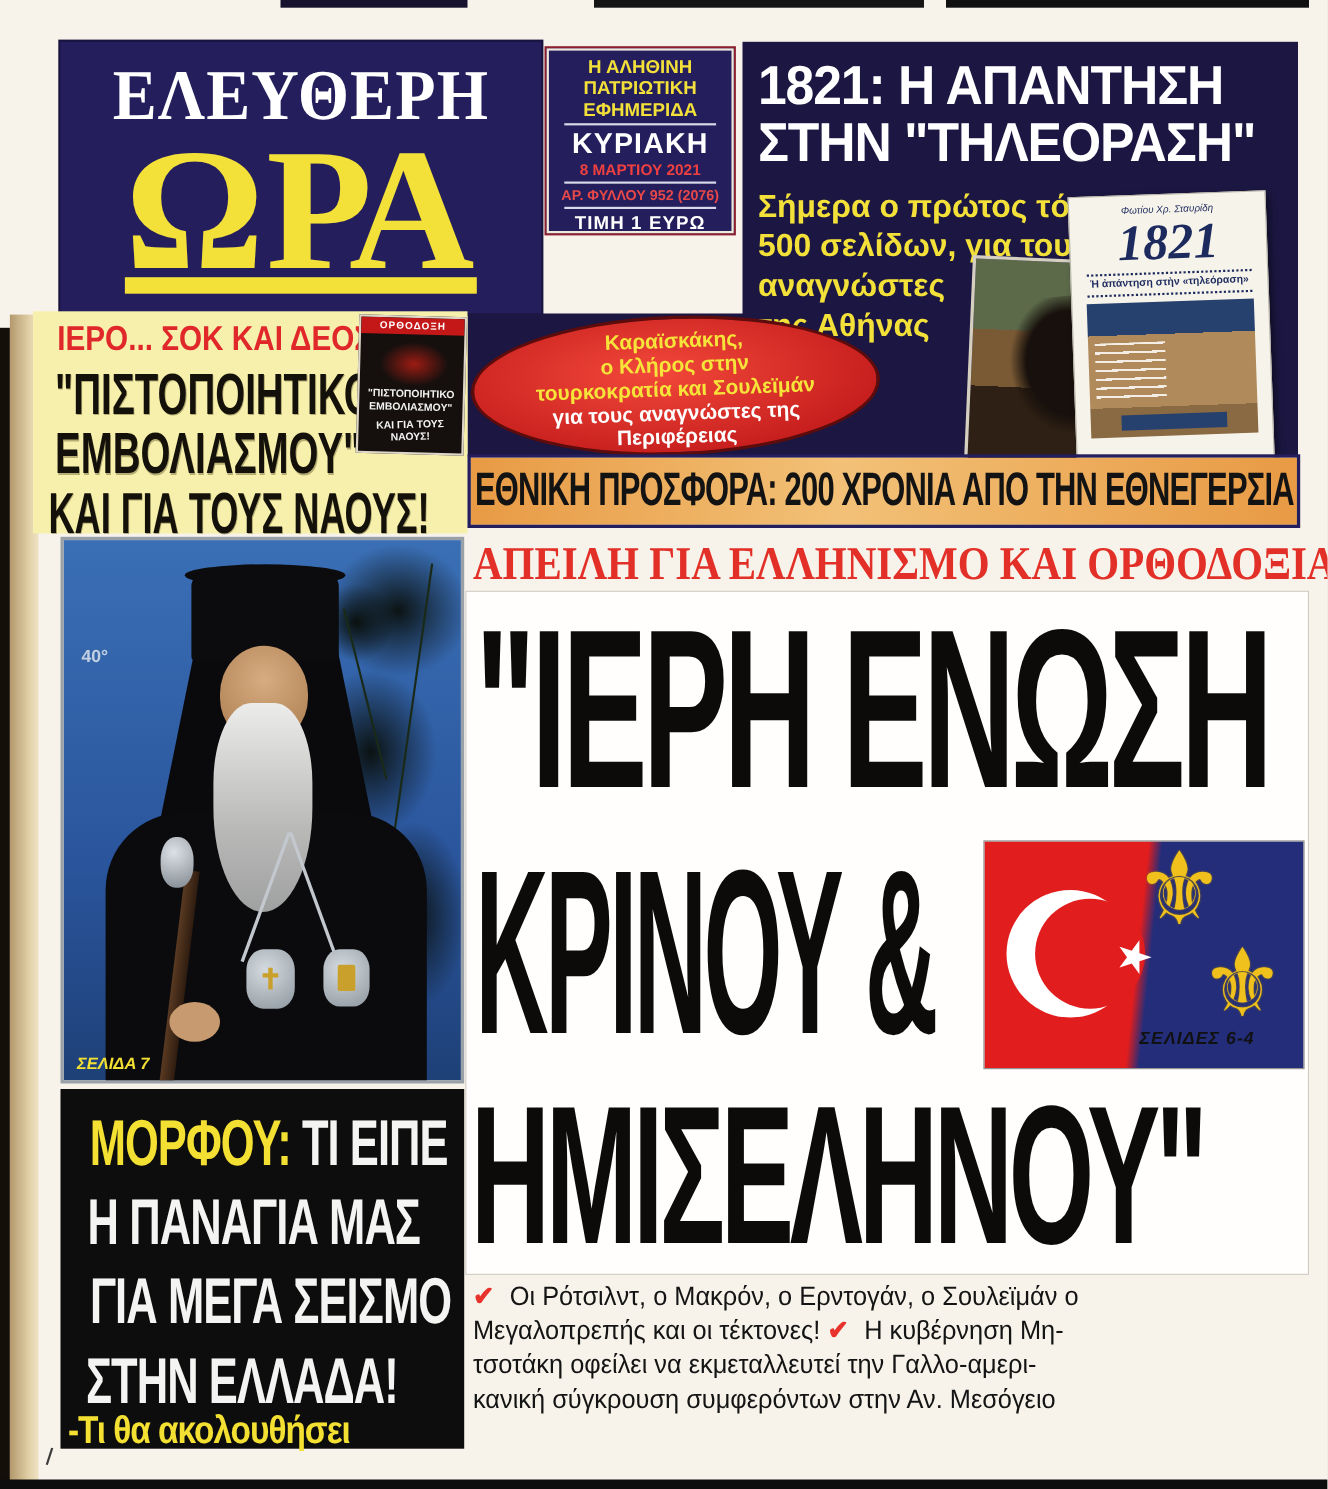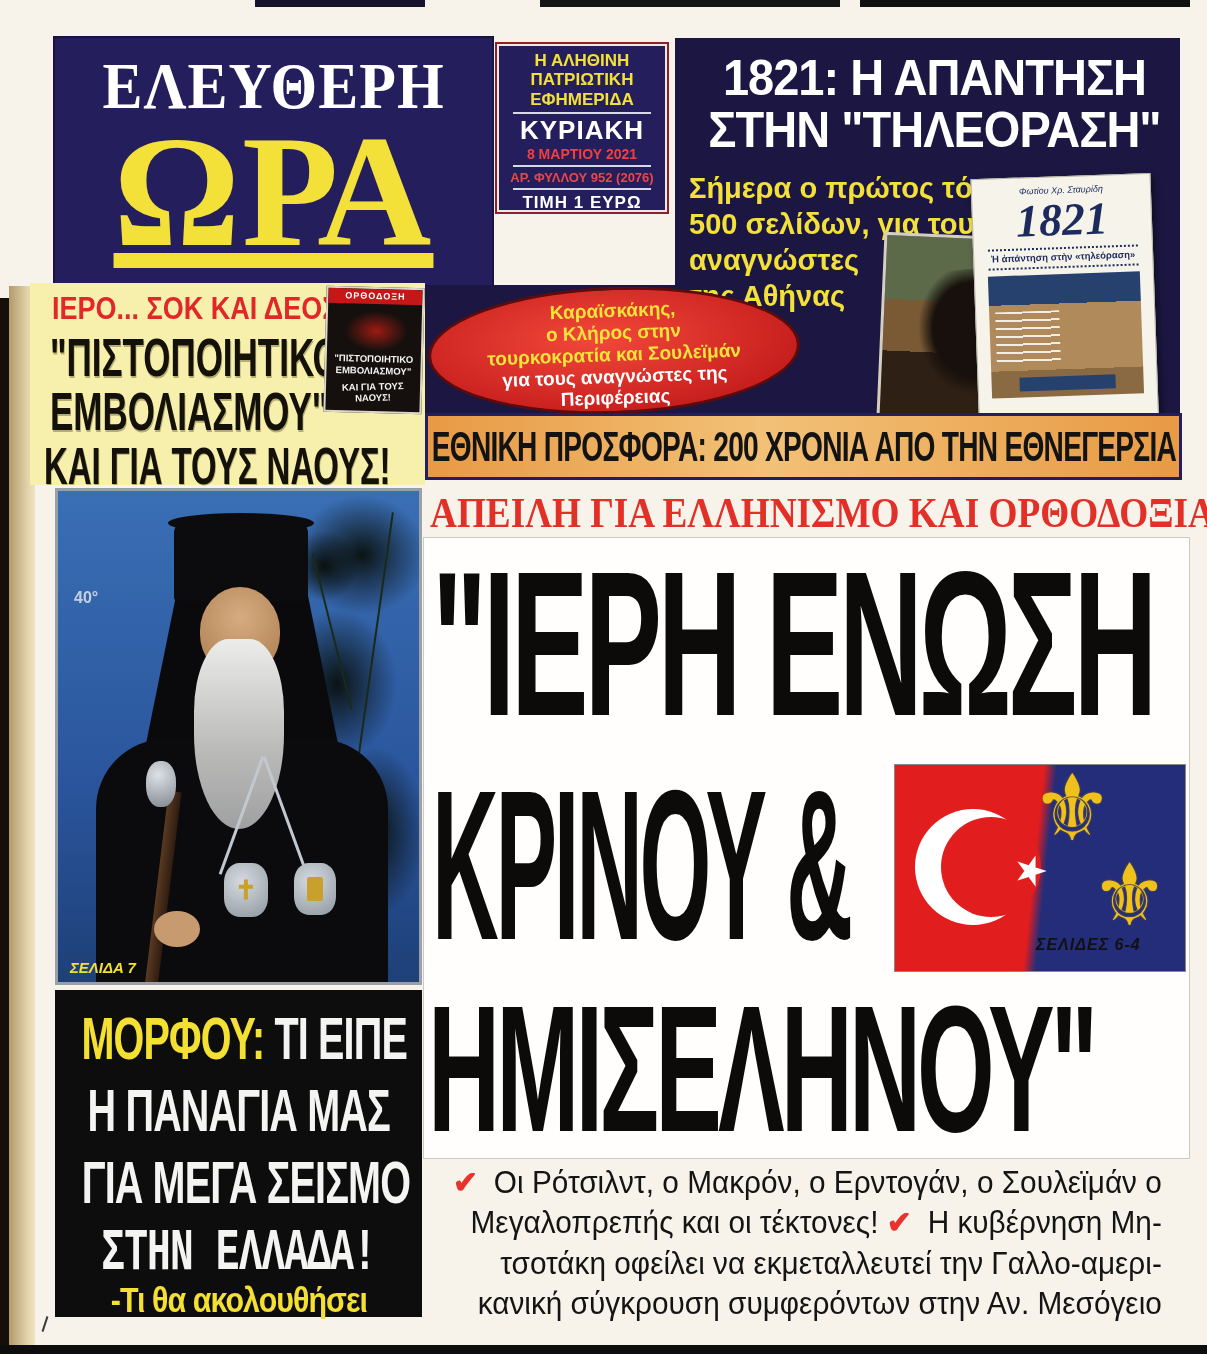--- a/index.html
+++ b/index.html
@@ -38,21 +38,21 @@
   .bars{height:44px;margin:0 9px;
     background:repeating-linear-gradient(90deg,#111 0 2px,#fff 2px 4px,#111 4px 7px,#fff 7px 9px,#111 9px 10px,#fff 10px 13px,#111 13px 15px,#fff 15px 18px);}
   .bdigits{display:flex;justify-content:space-between;padding:2px 10px 0 10px;
            font-family:"DejaVu Sans Mono",monospace;font-size:11px;color:#111;}
 
   
   .trblock{left:675px;top:38px;width:505px;height:377px;background:#1b1742;}
   .trext{left:425px;top:285px;width:252px;height:130px;background:#1b1742;}
   .trh{color:#ffffff;font-weight:bold;font-size:47px;line-height:1.1;padding-left:14px;
        letter-spacing:-1px;transform:scaleY(1.06);transform-origin:left top;white-space:nowrap;}
-  .trh-wrap{padding-top:12px;text-align:center;}
+  .trh-wrap{padding-top:12px;}
   .promo{color:#f3e13a;font-weight:bold;font-size:29px;line-height:1.24;padding-left:14px;margin-top:18px;}
 
   
   .paint{left:205px;top:198px;width:195px;height:205px;transform:rotate(2.5deg);
          border:3px solid #d5cfc0;
          background:linear-gradient(180deg,#5c6a4a 0 32%,#7a5a35 32% 58%,#2e2014 58%);}
   .horse{position:absolute;left:28px;top:30px;width:125px;height:135px;transform:rotate(-8deg);
          background:radial-gradient(ellipse at 50% 45%,#17100c 0 45%,rgba(23,16,12,0) 62%);}
   .book{left:300px;top:138px;width:180px;height:262px;transform:rotate(-2deg);
         background:#f6f3ea;border:1px solid #b8b4a8;box-shadow:3px 3px 7px rgba(0,0,0,.45);
@@ -115,21 +115,21 @@
   .cres{position:absolute;left:20px;top:44px;width:116px;height:116px;border-radius:50%;background:#ffffff;}
   .crescut{position:absolute;left:46px;top:52px;width:100px;height:100px;border-radius:50%;background:#e21d1d;}
   .fstar{position:absolute;left:118px;top:82px;color:#ffffff;font-size:40px;transform:rotate(18deg);
          font-family:"DejaVu Sans",sans-serif;}
   .fleur{position:absolute;color:#f0c11c;font-family:"DejaVu Sans",sans-serif;text-shadow:0 0 2px #9a7a10;}
   .fleur.f1{left:136px;top:-10px;font-size:92px;}
   .fleur.f2{left:196px;top:80px;font-size:86px;}
   .pref{left:612px;top:398px;font-weight:bold;font-style:italic;font-size:16px;color:#111;letter-spacing:1px;}
 
   
-  .deck{left:430px;top:1163px;width:762px;color:#141414;font-size:31px;line-height:1.30;text-align:right;}
+  .deck{left:430px;top:1163px;width:762px;color:#141414;font-size:24px;line-height:1.30;}
   .deck div{white-space:nowrap;transform:scaleX(0.98);transform-origin:left top;}
   .chk{color:#e8332c;font-weight:bold;margin-right:8px;}
 
   
   .photo{left:55px;top:488px;width:367px;height:497px;border:3px solid #99a0a8;overflow:hidden;
          background:linear-gradient(180deg,#3a6fb5,#2a559c 60%,#1e4077),
                     repeating-linear-gradient(180deg,rgba(255,255,255,.05) 0 2px,rgba(255,255,255,0) 2px 92px);}
   .blob{position:absolute;background:radial-gradient(closest-side,rgba(8,12,6,.92),rgba(8,12,6,0));}
   .b1{right:-8px;top:4px;width:130px;height:120px;} .b2{right:22px;top:118px;width:120px;height:150px;}
   .b3{right:-6px;top:256px;width:100px;height:170px;} .b4{right:60px;top:40px;width:70px;height:70px;}
@@ -155,23 +155,23 @@
   .staff{position:absolute;left:98px;top:300px;width:13px;height:206px;transform:rotate(7deg);
          background:linear-gradient(90deg,#5a3a22,#2e1c10);}
   .knob{position:absolute;left:88px;top:270px;width:30px;height:46px;border-radius:45%;
         background:radial-gradient(circle at 40% 30%,#dde1e6,#7e868e);}
   .hand{position:absolute;left:96px;top:420px;width:46px;height:36px;border-radius:50%;background:#c89a70;}
   .maplabel{position:absolute;left:16px;top:98px;color:rgba(230,235,240,.8);font-weight:bold;font-size:16px;}
   .photopage{position:absolute;left:12px;bottom:6px;color:#f3e032;font-style:italic;font-weight:bold;font-size:15px;}
 
   
   .morfou{left:55px;top:990px;width:367px;height:327px;background:#0d0d0d;}
-  .ml{position:absolute;width:100%;text-align:center;white-space:nowrap;font-weight:bold;}
+  .ml{position:absolute;width:100%;white-space:nowrap;font-weight:bold;}
   .mlt{display:inline-block;font-size:46px;letter-spacing:-1px;transform:scale(0.86,1.28);transform-origin:center top;}
-  .ml1{top:14px;} .ml2{top:86px;} .ml3{top:158px;} .ml4{top:230px;font-family:Liberation Mono, monospace;}
+  .ml1{top:14px;} .ml2{top:86px;} .ml3{top:158px;} .ml4{top:230px;}
   .ml5{top:290px;} .ml5 .mlt{font-size:32px;transform:scale(0.95,1.1);}
   .mw{color:#f4f4f2;} .my{color:#f3e032;}
 </style>
 </head>
 <body>
 
 <div id="page">
 
   <div class="sliver" style="left:255px;width:170px;"></div>
   <div class="sliver" style="left:540px;width:300px;background:#151515;"></div>

